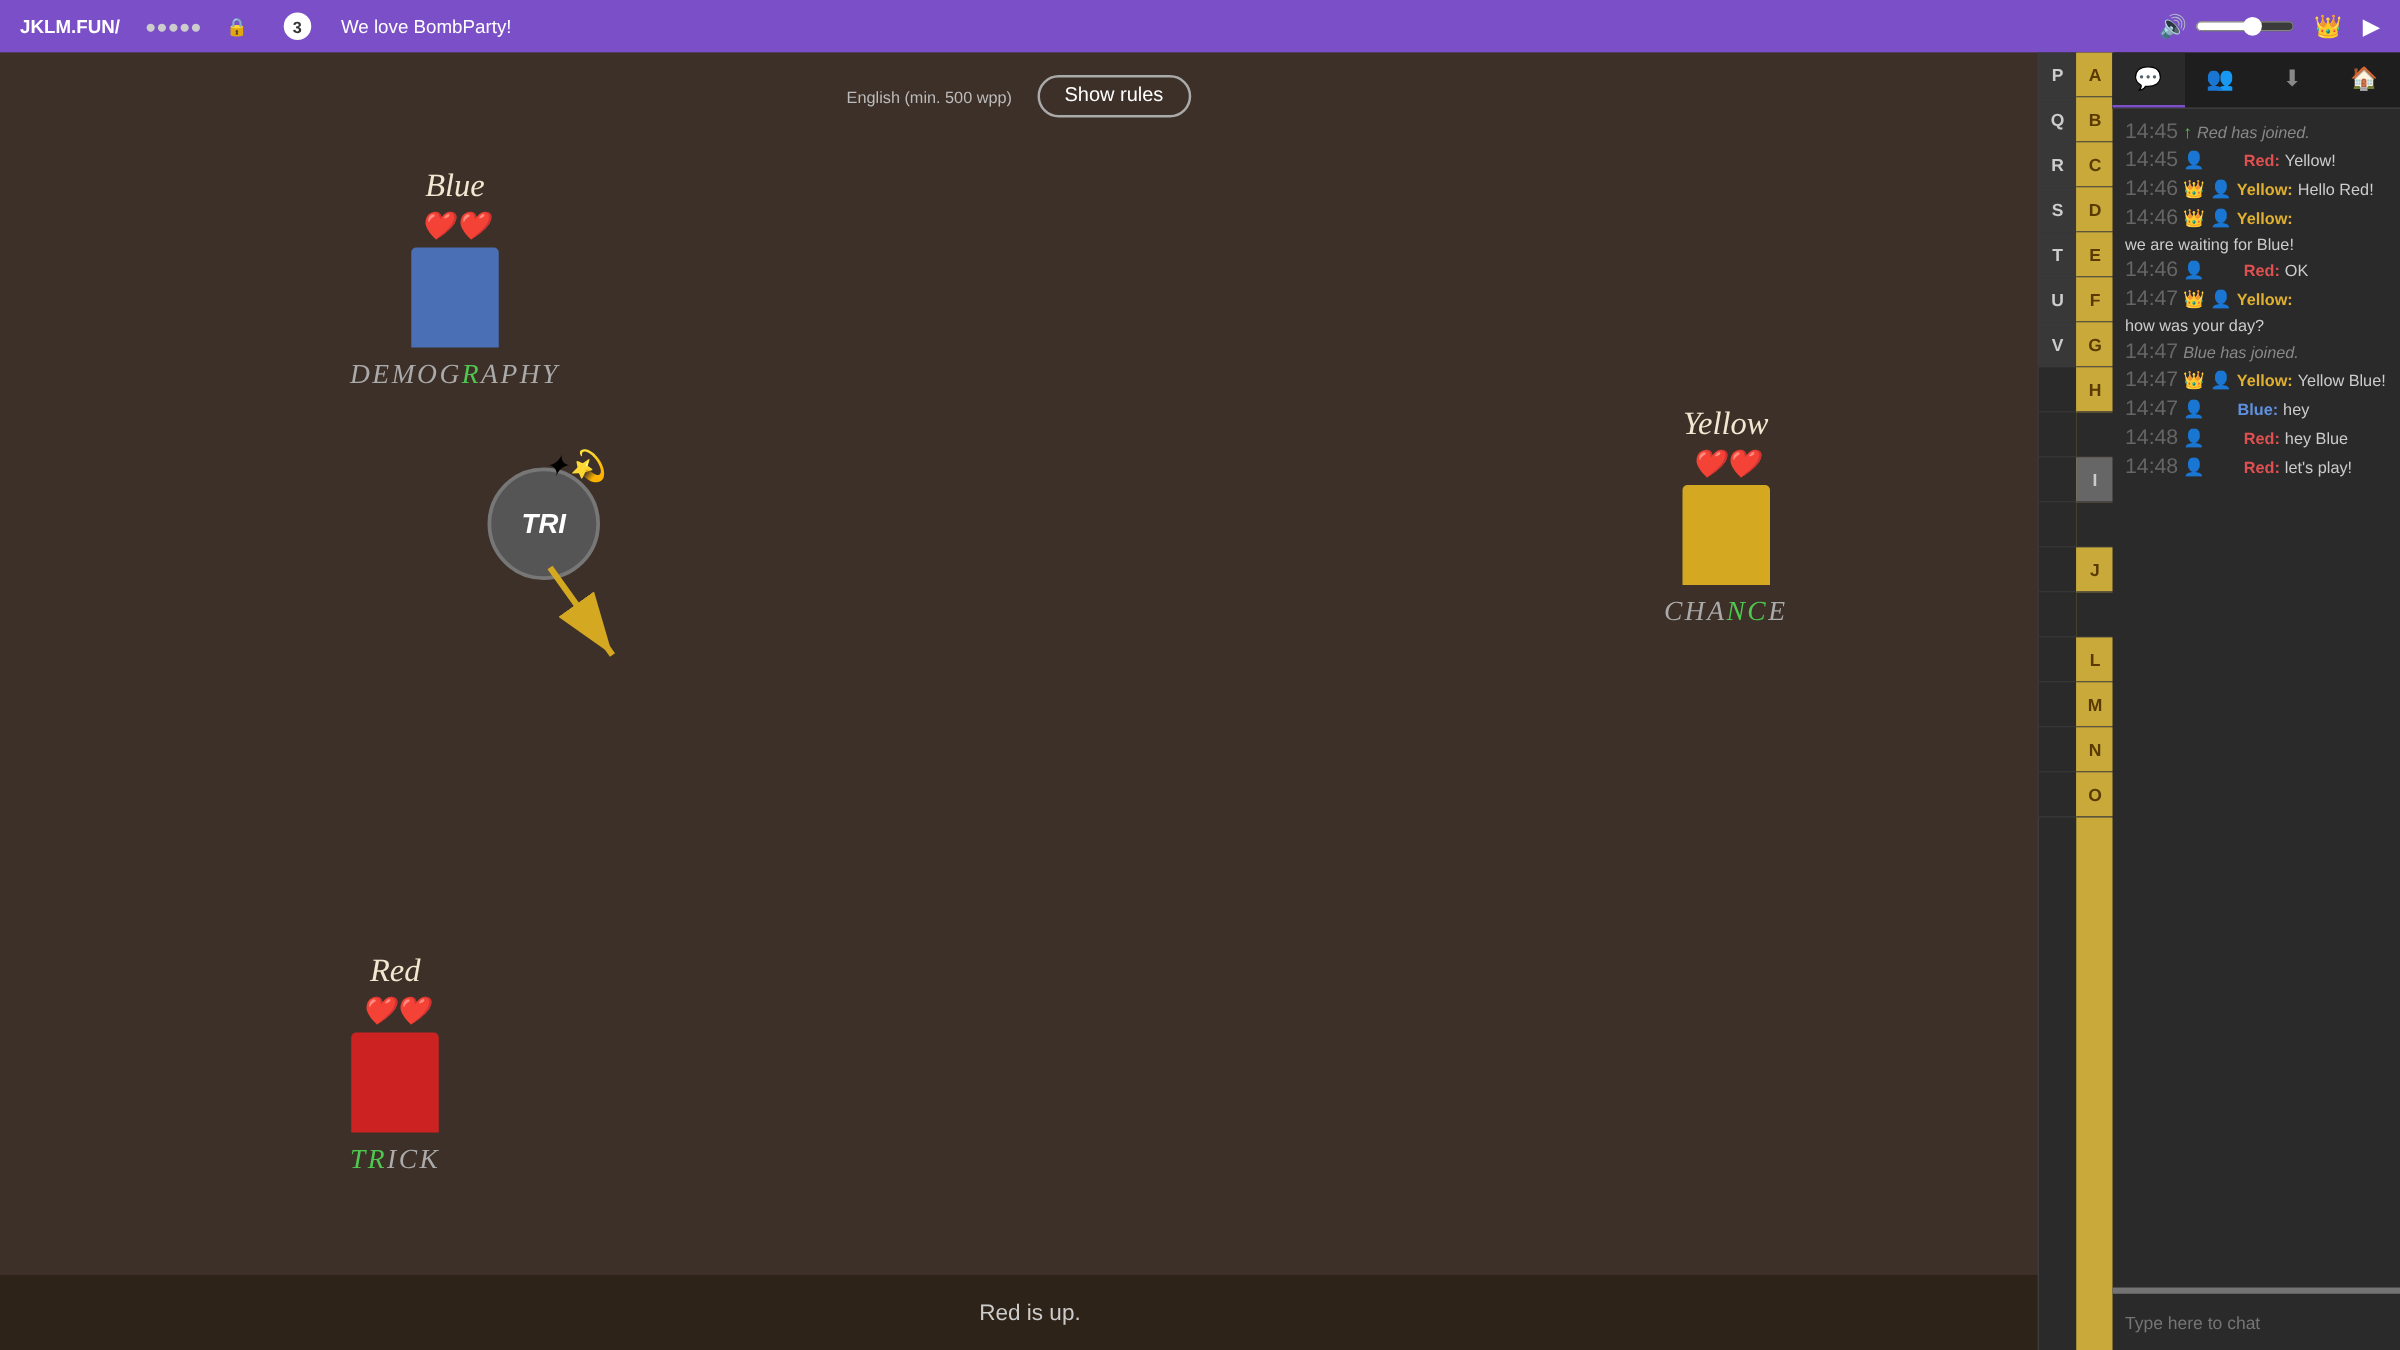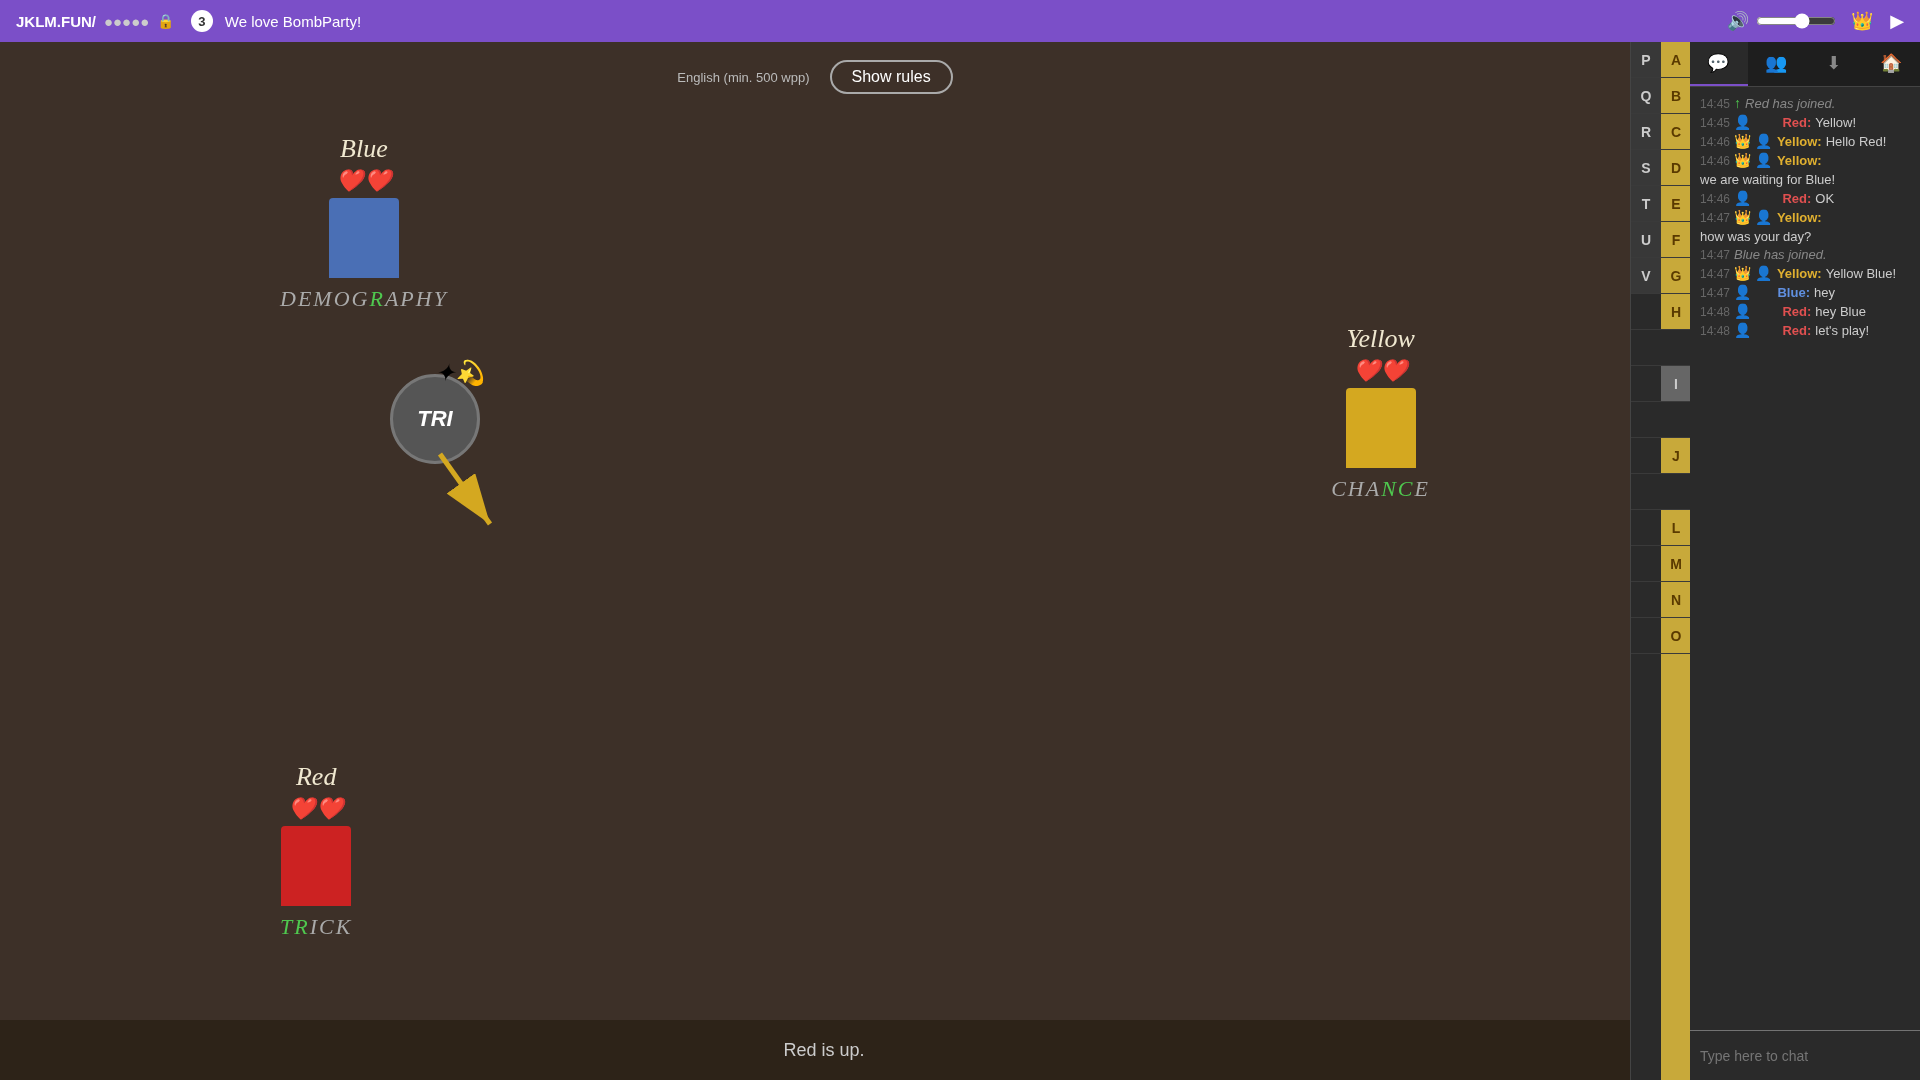--- a/index.html
+++ b/index.html
@@ -19,21 +19,21 @@
       height: 42px;
       background: #7B4FC8;
       display: flex;
       align-items: center;
       padding: 0 16px;
       flex-shrink: 0;
     }
     #topbar-left {
       display: flex;
       align-items: center;
-      gap: 8px;
+      gap: 20px;
       flex: 1;
     }
     #site-url {
       color: #fff;
       font-size: 15px;
       font-weight: bold;
     }
     #lock-icon {
       color: #ccc;
       font-size: 14px;
@@ -312,40 +312,40 @@
     .chat-msg {
       font-size: 13px;
       color: #ccc;
       display: flex;
       align-items: baseline;
       gap: 4px;
       flex-wrap: wrap;
     }
     .chat-time {
       color: #666;
-      font-size: 12px;
+      font-size: 17px;
       flex-shrink: 0;
     }
     .chat-user {
       font-weight: bold;
     }
     .chat-user-red { color: #e05050; margin-left: 27px; }
     .chat-user-yellow { color: #e0b030; }
     .chat-user-blue { color: #6090e0; padding-left: 22px; }
     .chat-icon-crown { font-size: 14px; }
     .chat-icon-person { font-size: 14px; }
     .chat-system { color: #888; font-style: italic; }
     .chat-join-icon {
       color: #4fc84f;
       font-size: 14px;
     }
 
     #chat-input-bar {
       height: 50px;
-      border-top: 1px solid #737373;
+      border-top: 5px solid #737373;
       display: flex;
       align-items: center;
       padding: 0 10px;
     }
     #chat-input {
       width: 100%;
       background: transparent;
       border: none;
       color: #888;
       font-size: 14px;

